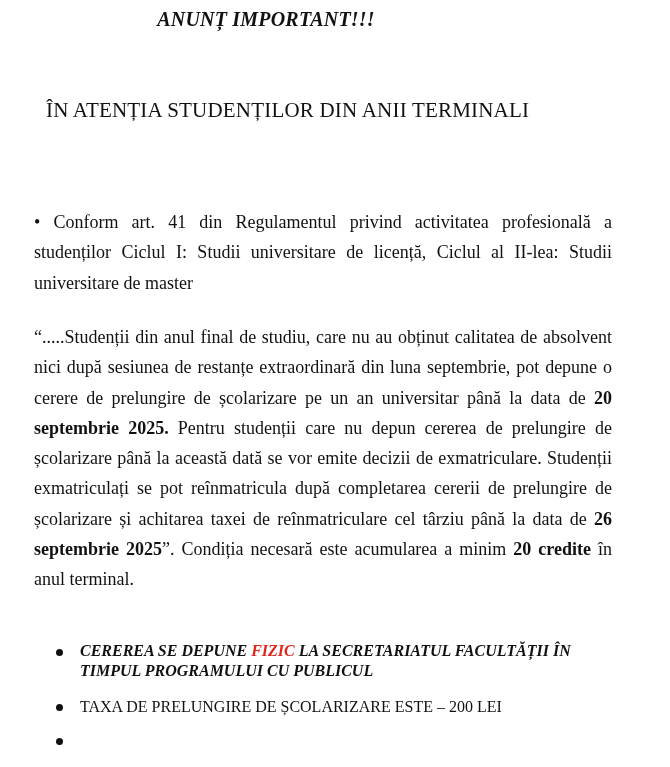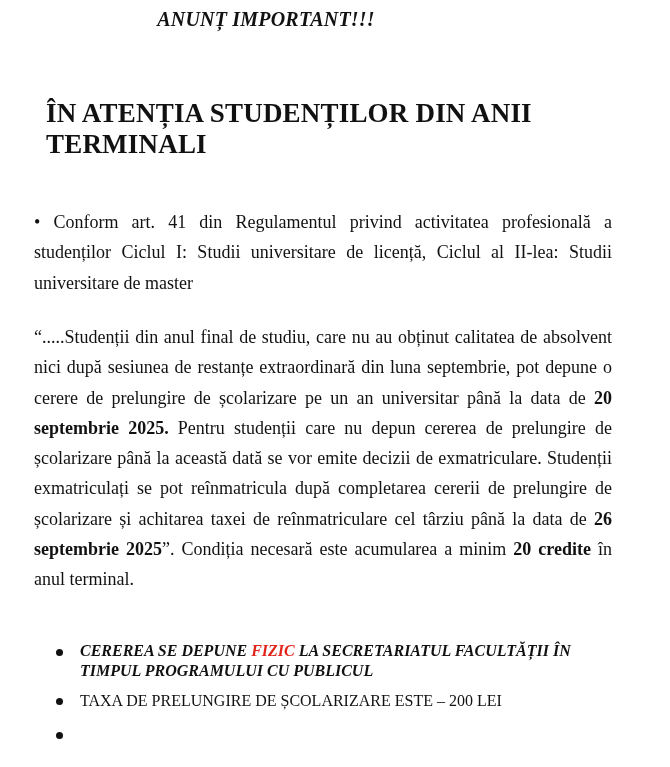--- a/index.html
+++ b/index.html
@@ -29,22 +29,22 @@
       text-align: center;
       font-size: 20px;
       font-weight: bold;
       font-style: italic;
       letter-spacing: 0.2px;
     }
     .section-title {
       position: absolute;
       top: 98px;
       left: 46px;
-      font-size: 27px;
-      font-weight: bold;
+      font-size: 21px;
+      font-weight: normal;
       letter-spacing: 0.2px;
     }
     .body-text {
       position: absolute;
       left: 34px;
       width: 578px;
       font-size: 18px;
       line-height: 30.3px;
       text-align: justify;
       margin-top: 36px;
@@ -73,21 +73,21 @@
       width: 7px;
       height: 7px;
       border-radius: 50%;
       background: #111111;
     }
     .bullet-item.first {
       font-weight: bold;
       font-style: italic;
       line-height: 20px;
       font-size: 16px;
-      margin-bottom: 10px;
+      margin-bottom: 16px;
     }
     .bullet-item.first .dot { top: 8px; }
     .bullet-item.plain {
       line-height: 20px;
       margin-bottom: 14px;
     }
     .red { color: #e2231a; }
   </style>
 </head>
 <body>

